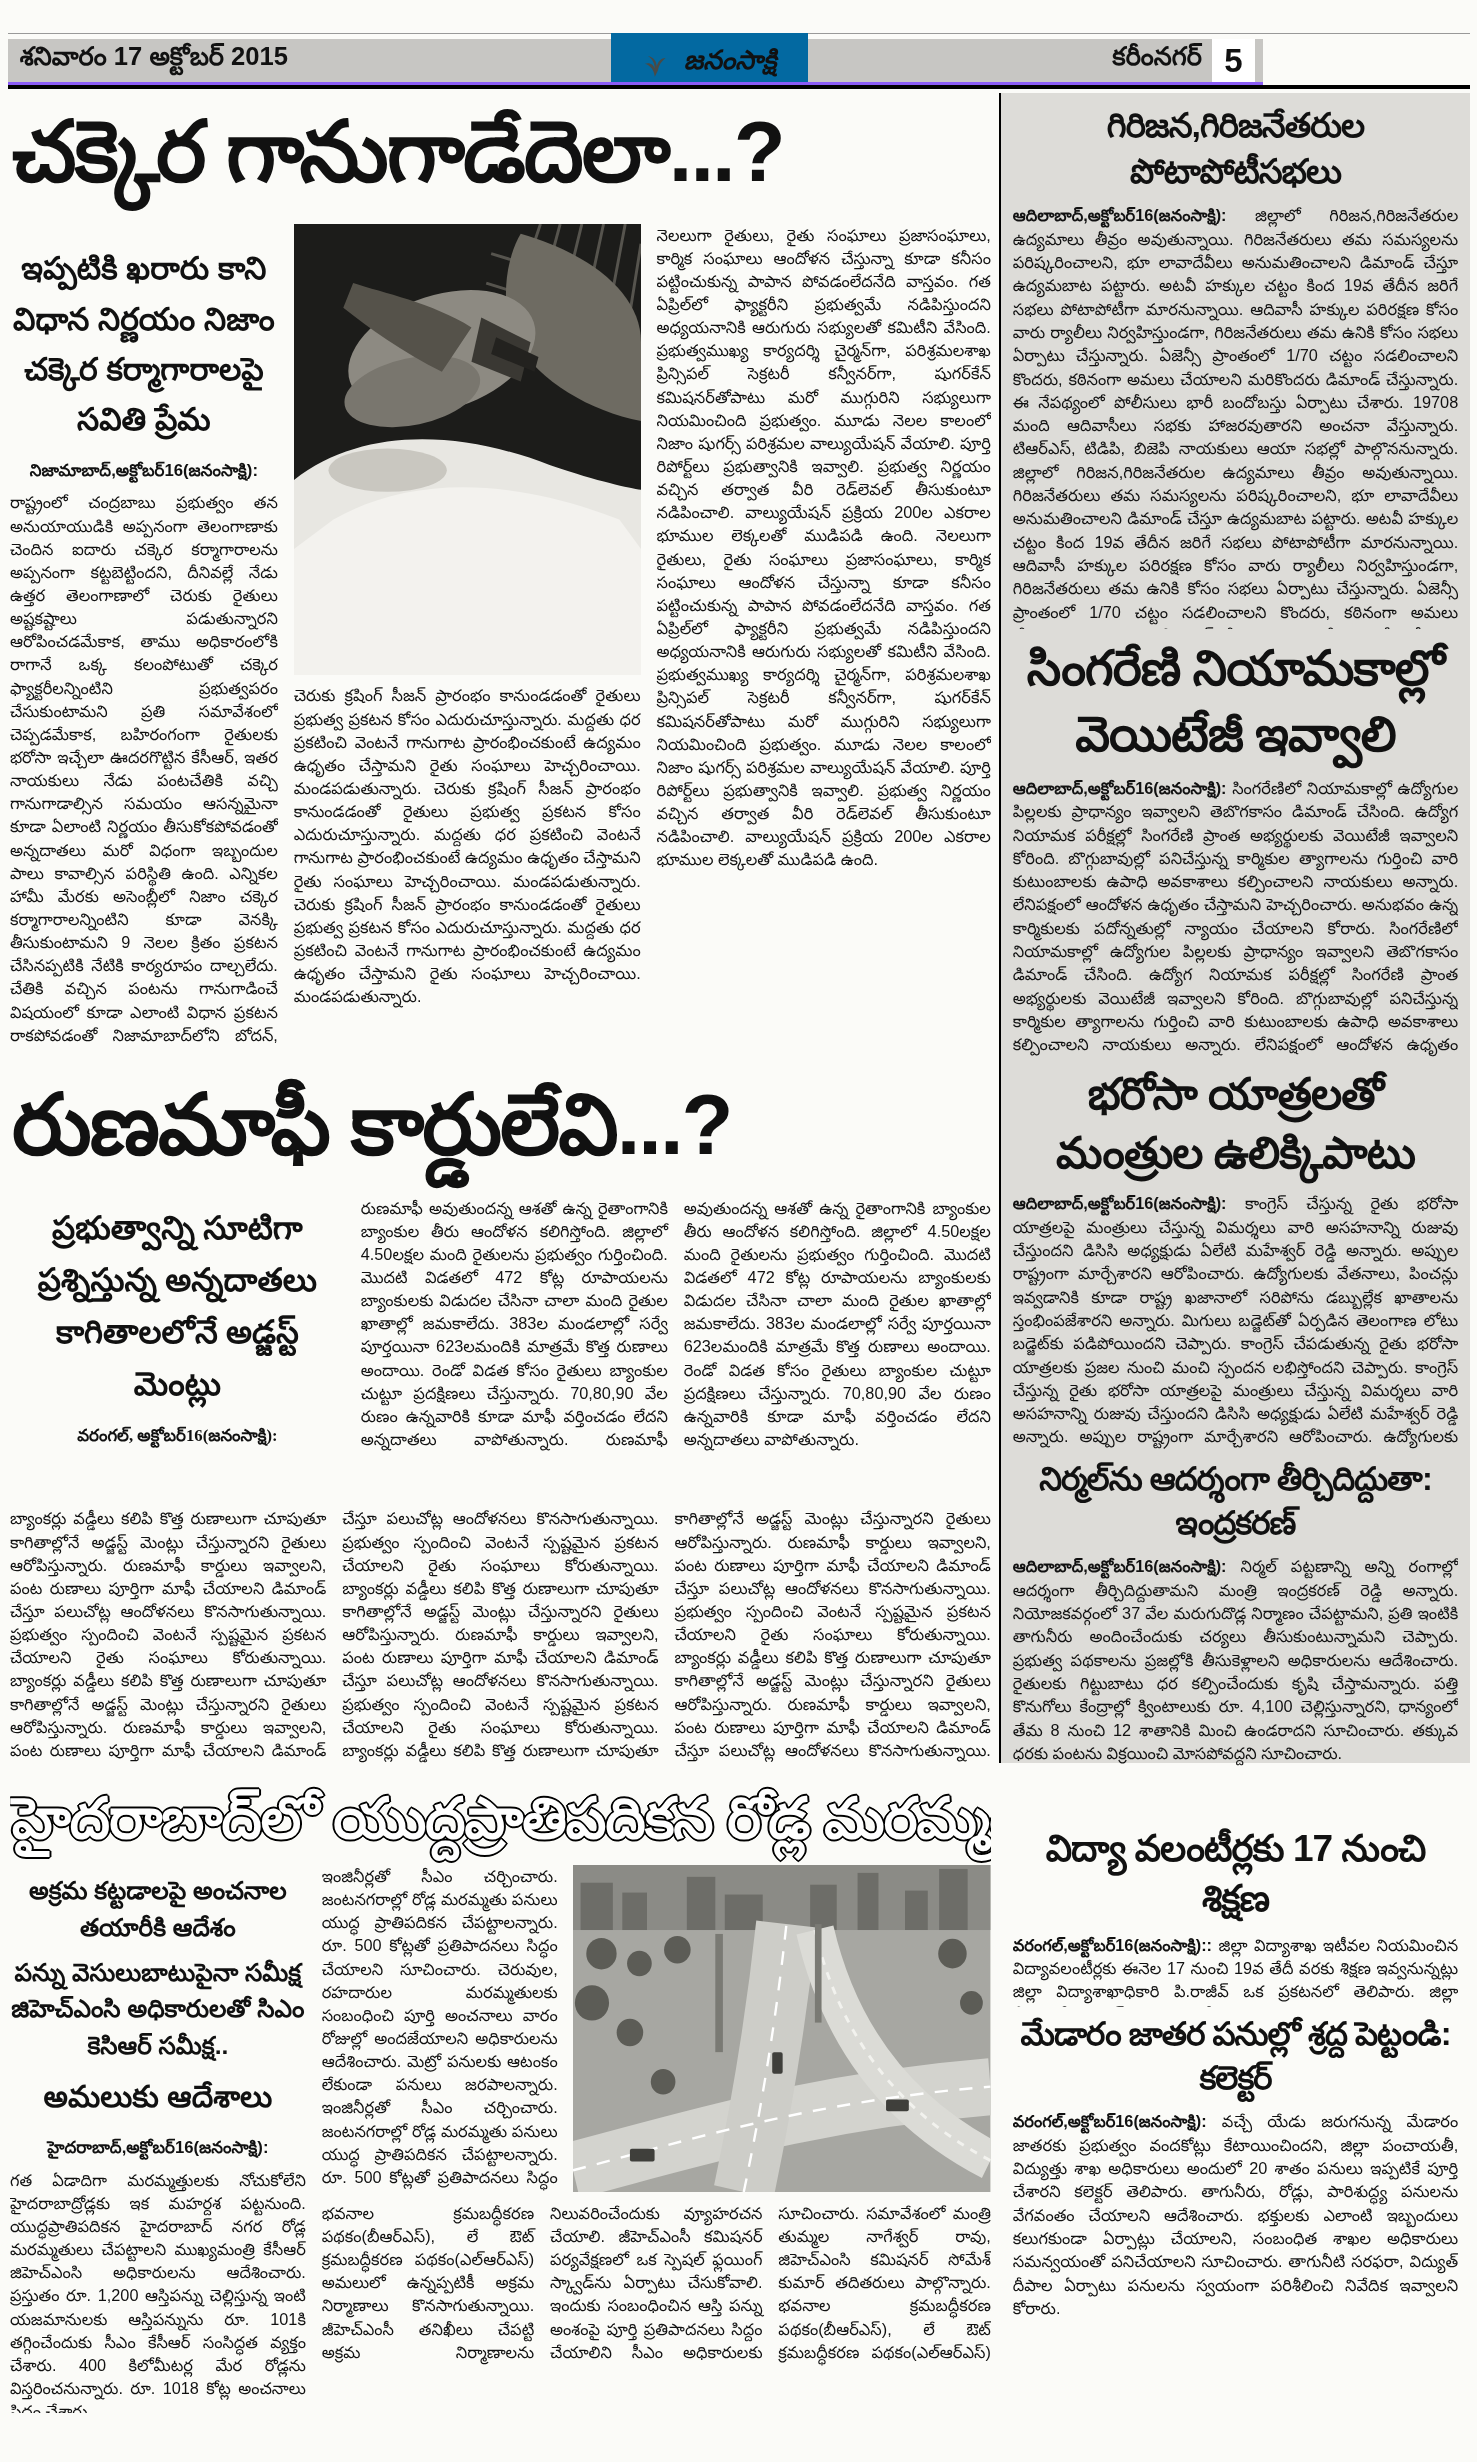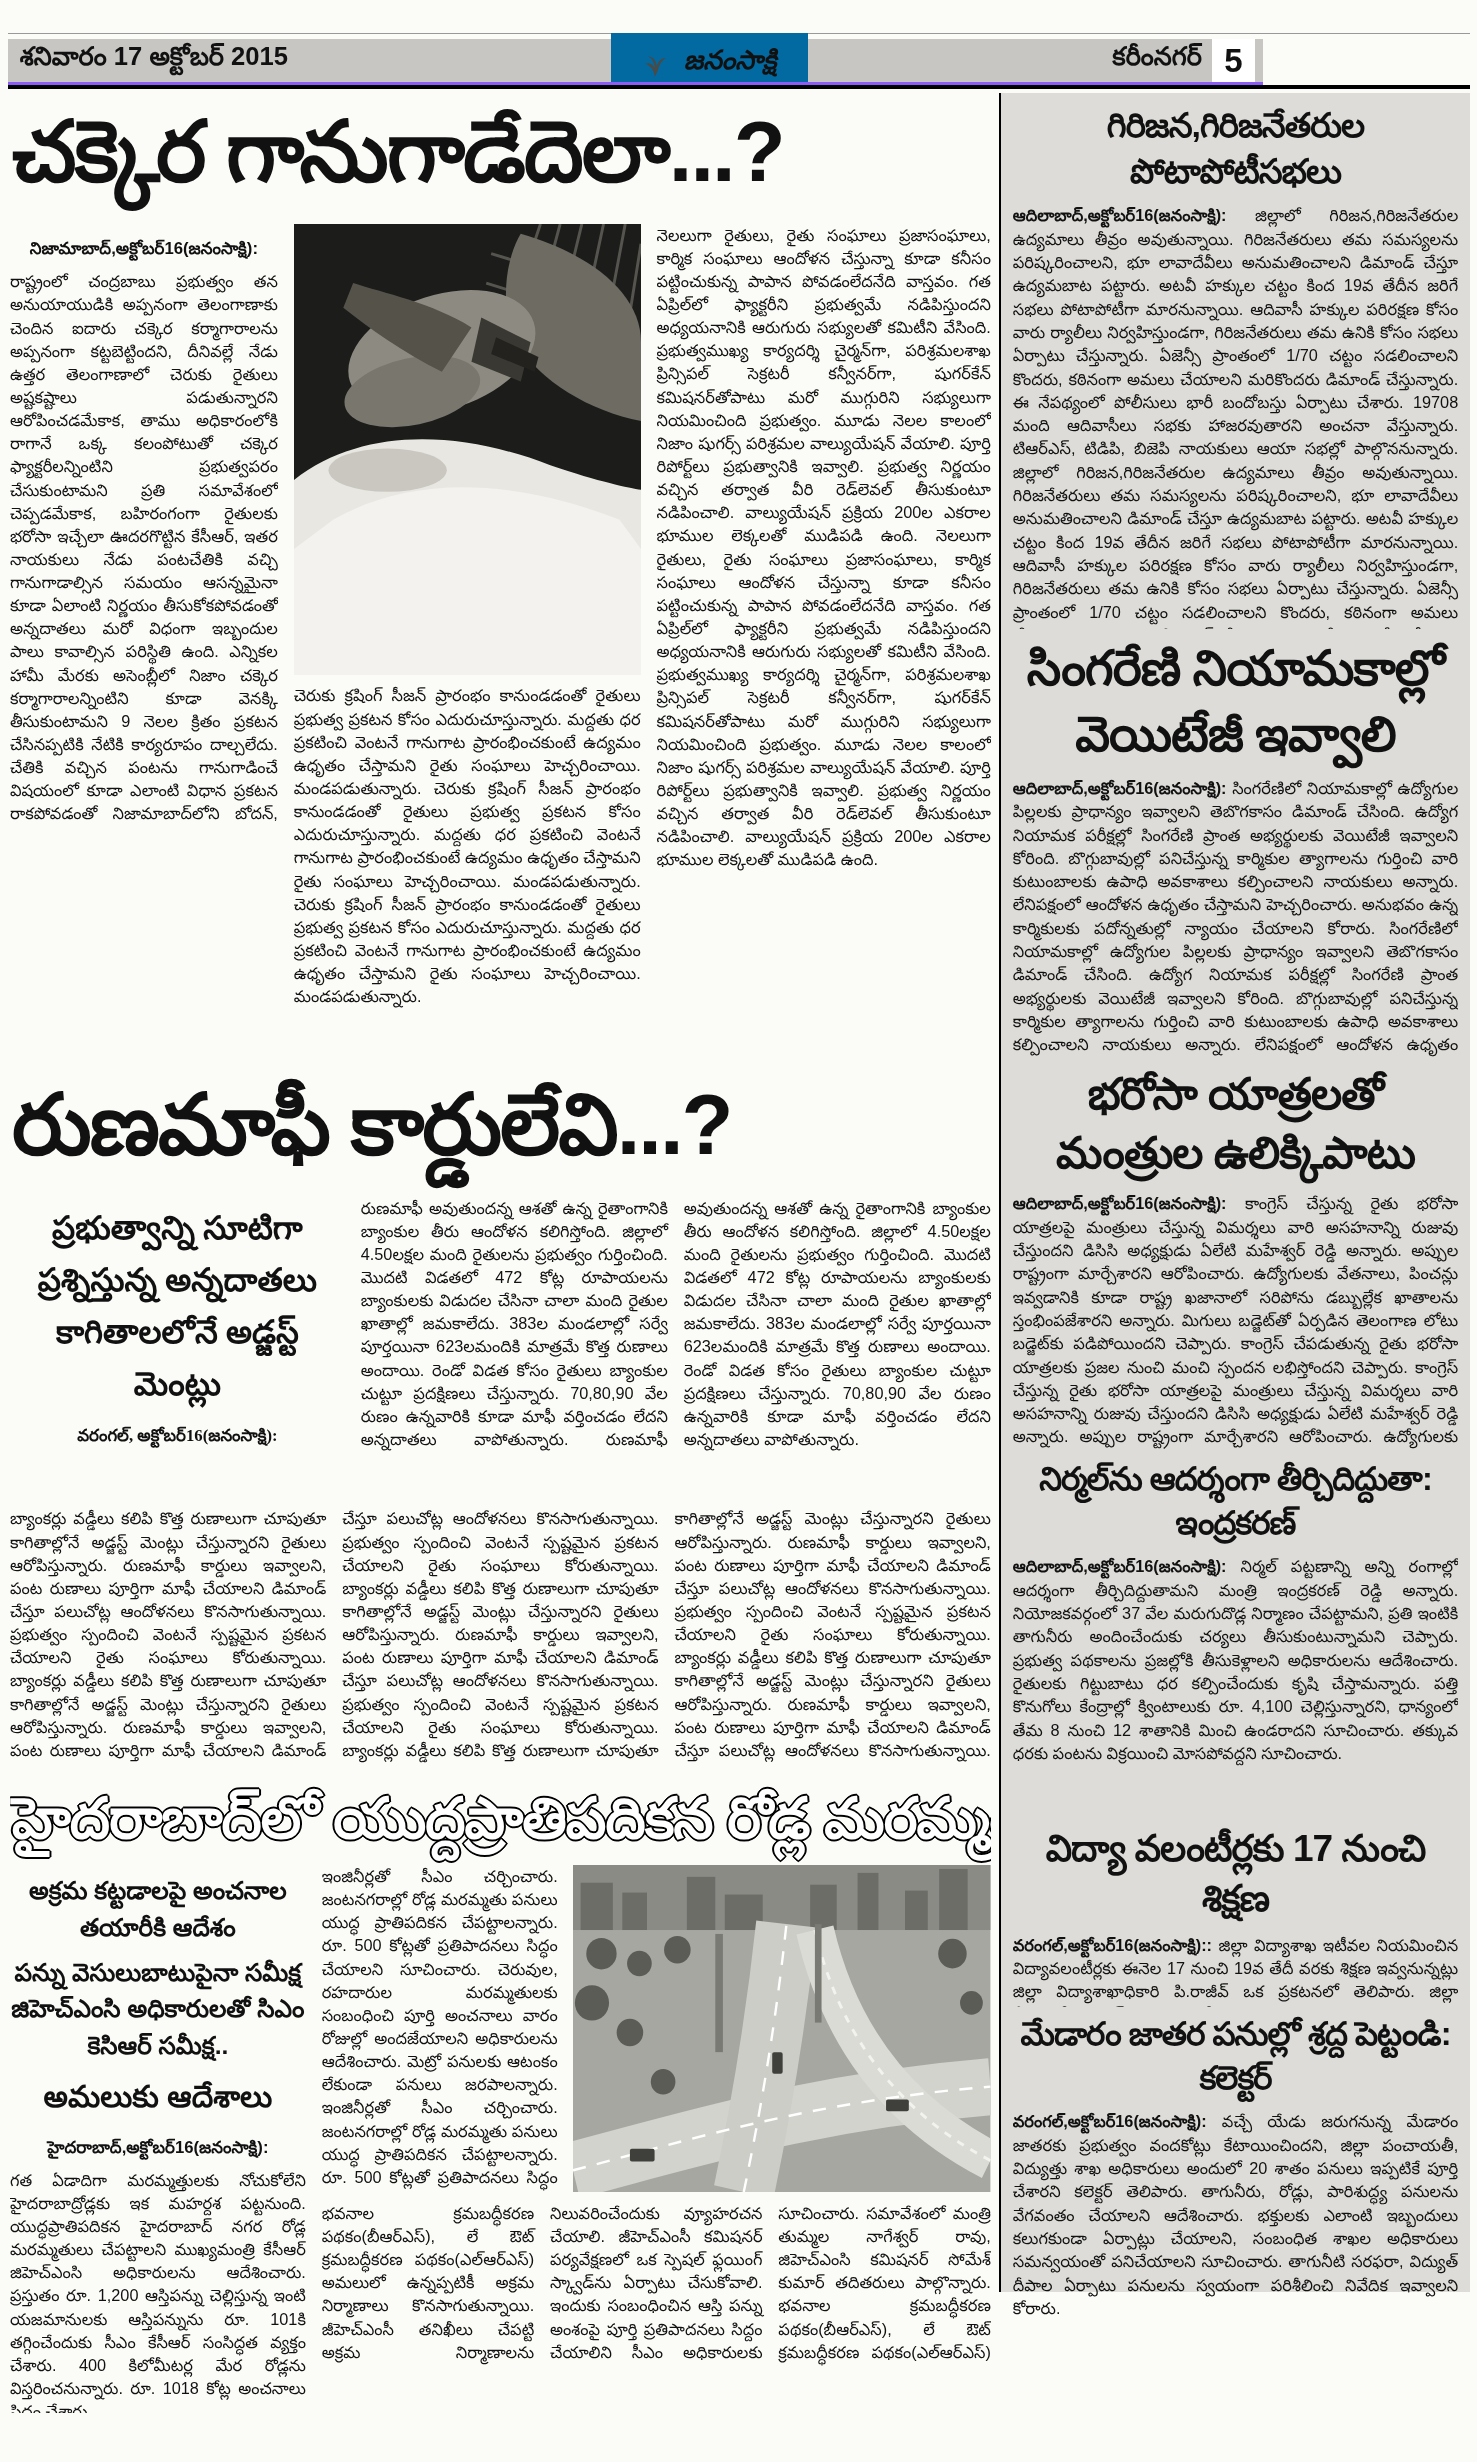--- a/index.html
+++ b/index.html
@@ -59,21 +59,21 @@
   .deck-sm{font-size:24.6px;font-weight:bold;text-align:center;line-height:1.5;margin:7.9px 0;}
   .kicker{font-size:30.5px;font-weight:900;text-align:center;margin:13.8px 0 3.9px 0;}
   .art3-left .bodytext{height:296px;}
   .art3-rightwrap{flex:1;min-width:0;display:flex;flex-direction:column;gap:7.9px;}
   .art3-toprow{display:flex;gap:15.8px;height:327px;}
   .art3-mid{width:236px;flex:none;height:327px;}
   .photo-roads{flex:1;height:327px;}
   .art3 .threecol{height:175px;margin-top:2px;}
 
   
-  .rail{position:absolute;left:999px;top:93px;width:471px;height:2199px;
+  .rail{position:absolute;left:999px;top:93px;width:471px;height:1670px;
     background:#dddcd8;border-left:2px solid #000;box-sizing:border-box;
     padding:3.9px 11.8px;}
   .rail-art{overflow:hidden;}
   .rail-h{font-weight:900;text-align:center;line-height:1.35;letter-spacing:-1px;margin:5.9px 0 9.9px 0;}
   .rail-h1{font-size:34px;}
   .rail-h2{font-size:49px;}
   .rail-h3{font-size:44px;}
   .rail-h4{font-size:32.5px;}
   .rail-h5{font-size:37px;}
   .rail-h6{font-size:32.5px;}
@@ -100,20 +100,21 @@
   <div class="mh-pagebox">5</div>
 </div>
 <div class="mainrule"></div>
 
 <div class="main-left">
 
   <div class="art art1">
     <div class="headline-xl">చక్కెర గానుగాడేదెలా...?</div>
     <div class="row">
       <div class="col-deck">
+        <div class="deck">ఇప్పటికి ఖరారు కాని విధాన నిర్ణయం నిజాం చక్కెర కర్మాగారాలపై సవితి ప్రేమ</div>
         <div class="byline">నిజామాబాద్,అక్టోబర్16(జనంసాక్షి):</div>
         <div class="bodytext">రాష్ట్రంలో చంద్రబాబు ప్రభుత్వం తన అనుయాయుడికి అప్పనంగా తెలంగాణాకు చెందిన ఐదారు చక్కెర కర్మాగారాలను అప్పనంగా కట్టబెట్టిందని, దీనివల్లే నేడు ఉత్తర తెలంగాణాలో చెరుకు రైతులు అష్టకష్టాలు పడుతున్నారని ఆరోపించడమేకాక, తాము అధికారంలోకి రాగానే ఒక్క కలంపోటుతో చక్కెర ఫ్యాక్టరీలన్నింటిని ప్రభుత్వపరం చేసుకుంటామని ప్రతి సమావేశంలో చెప్పడమేకాక, బహిరంగంగా రైతులకు భరోసా ఇచ్చేలా ఊదరగొట్టిన కేసీఆర్, ఇతర నాయకులు నేడు పంటచేతికి వచ్చి గానుగాడాల్సిన సమయం ఆసన్నమైనా కూడా ఏలాంటి నిర్ణయం తీసుకోకపోవడంతో అన్నదాతలు మరో విధంగా ఇబ్బందుల పాలు కావాల్సిన పరిస్థితి ఉంది. ఎన్నికల హామీ మేరకు అసెంబ్లీలో నిజాం చక్కెర కర్మాగారాలన్నింటిని కూడా వెనక్కి తీసుకుంటామని 9 నెలల క్రితం ప్రకటన చేసినప్పటికి నేటికి కార్యరూపం దాల్చలేదు. చేతికి వచ్చిన పంటను గానుగాడించే విషయంలో కూడా ఎలాంటి విధాన ప్రకటన రాకపోవడంతో నిజామాబాద్‌లోని బోదన్, నిజాంసాగర్ చక్కెర కర్మాగారాల పరిధిలోని అన్నదాతల పరిస్థితి దారుణంగా తయారైంది. కర్మాగారాలను సొంతం చేసుకున్న డెక్కన్ సంస్థ 70ల క్వింటాళ్ల చెరుకును గానుగాడించాల్సి ఉంది. అయినా 2002లో మూసివేసిన వాటిపై నేటికీ స్పష్టత లేదు.</div>
       </div>
       <div class="col-photo">
         <svg class="photo-sugar" viewBox="0 0 352 458" preserveAspectRatio="none">
           <rect width="352" height="458" fill="#1c1c1a"></rect>
           <g stroke="#56544e" stroke-width="3">
             <path d="M250 0 L210 120 M270 0 L235 130 M292 0 L258 140 M314 0 L282 150 M336 0 L306 160 M352 20 L328 170"></path>
             <path d="M200 30 L330 70 M195 60 L340 105 M190 90 L348 140"></path>
           </g>

